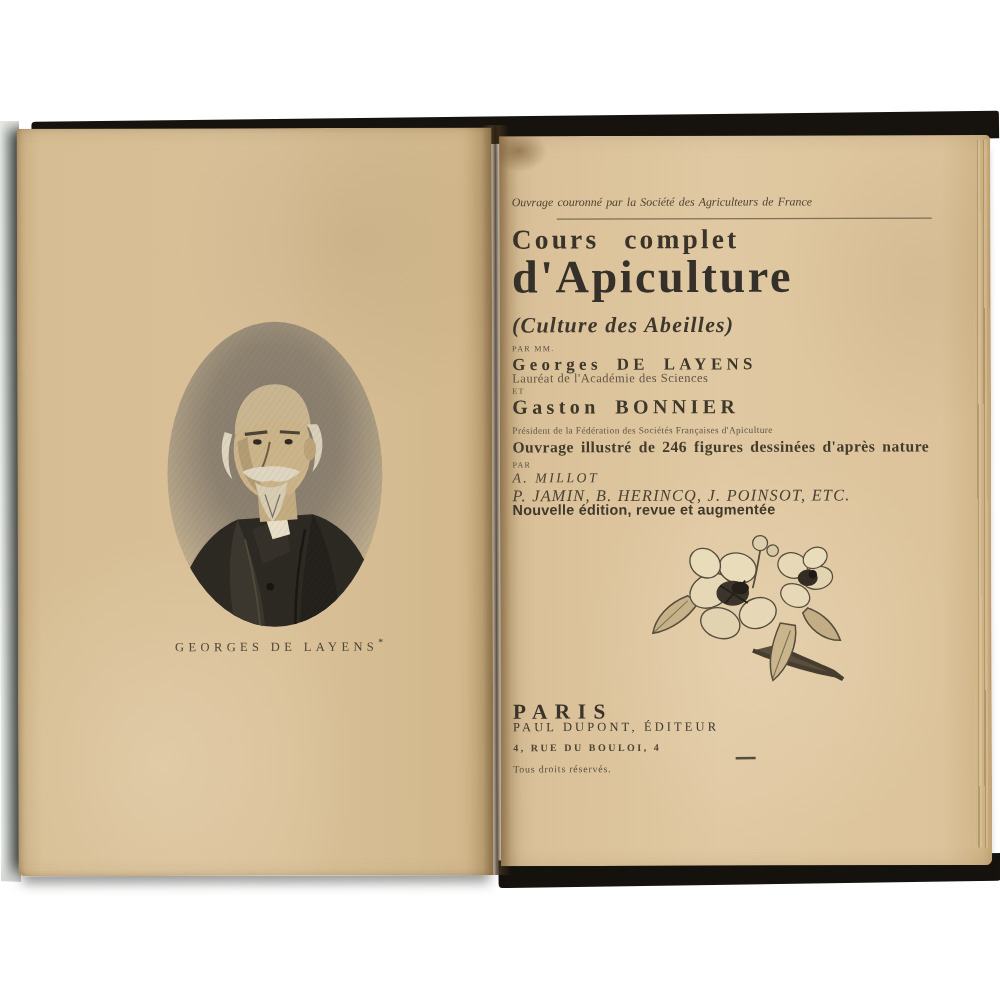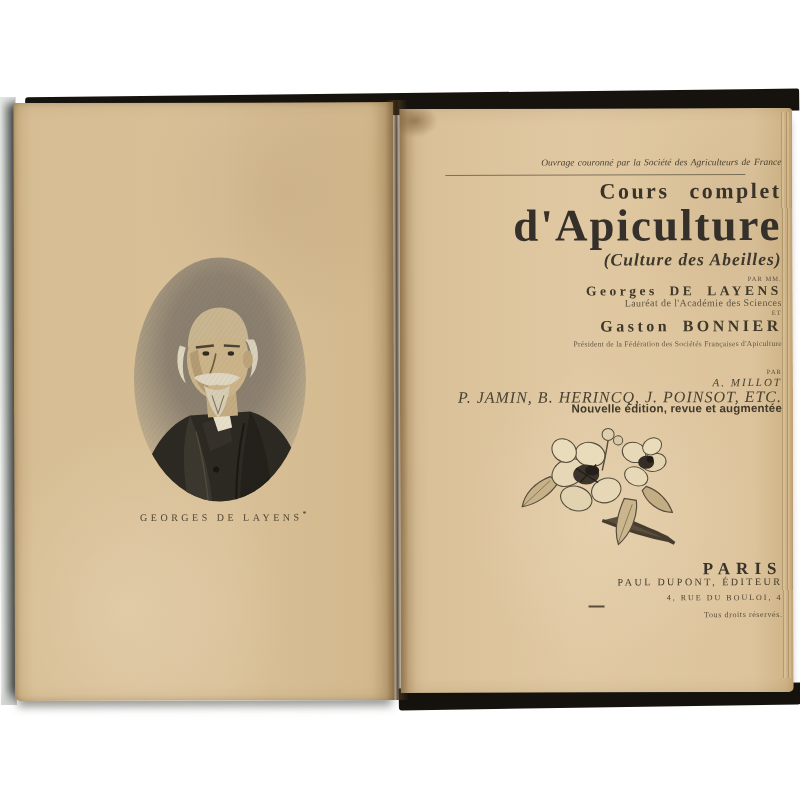--- a/index.html
+++ b/index.html
@@ -48,49 +48,49 @@
                rgba(52,38,20,.78) 50%, rgba(105,78,44,.40) 62%, transparent 100%); }
 
   
   .portrait { position:absolute; left:118px; top:153px; width:176px; height:248px; }
   .caption  { position:absolute; left:24px; top:407px; width:370px; text-align:center;
               font-size:10px; letter-spacing:3.5px; color:#4e4634; white-space:nowrap; }
   .caption sup { font-size:8px; letter-spacing:0; color:#413a2a; }
 
   
   .tp { position:absolute; left:10px; top:0; width:372px; height:584px; color:#453d2f; }
-  .tp > div, .tp > h1 { position:absolute; left:0; width:100%; text-align:right; line-height:1; }
+  .tp > div, .tp > h1 { position:absolute; left:0; width:100%; text-align:left; line-height:1; }
   .award { top:50px; font-size:9.5px; font-style:italic; color:#4c4432; word-spacing:1px; }
   .award-rule { top:66px; left:36px !important; width:300px !important; height:1px;
                 background:#5c5440; opacity:.75; }
   .t1 { top:72px; font-size:22px; font-weight:600; letter-spacing:2.5px; word-spacing:12px;
         color:#39332a; }
-  .t2 { top:95px; font-size:45px; font-weight:600; letter-spacing:2px; color:#35302a;font-family:Liberation Serif, serif; }
+  .t2 { top:95px; font-size:37px; font-weight:600; letter-spacing:2px; color:#35302a;font-family:Liberation Serif, serif; }
   .sub { top:143px; font-size:17.5px; font-weight:bold; font-style:italic; color:#3e382c;
          letter-spacing:1px; }
   .par-mm { top:168px; font-size:6.5px; letter-spacing:1px; color:#5a5140; }
   .a1name { top:176px; font-size:13.5px; font-weight:bold; letter-spacing:3.5px;
             word-spacing:5px; color:#3e382a; }
   .a1title{ top:190px; font-size:10px; color:#5d5443; letter-spacing:.4px; }
   .et     { top:202px; font-size:6.5px; color:#5a5140; letter-spacing:1px; }
   .a2name { top:210px; font-size:16px; font-weight:bold; letter-spacing:3.5px;
             word-spacing:5px; color:#3e382a; }
   .a2t1   { top:224px; font-size:7.5px; color:#5d5443; letter-spacing:.4px; }
   .a2t2   { top:232px; font-size:7.5px; color:#5d5443; letter-spacing:.3px; }
   .illus  { top:243px; font-size:12.5px; font-weight:bold; color:#433c2d; letter-spacing:.4px;
             word-spacing:2px; }
   .par    { top:261px; font-size:6.5px; letter-spacing:1px; color:#5a5140; }
   .millot { top:269px; font-size:11px; font-style:italic; letter-spacing:2px; color:#4a4232; }
-  .jamin  { top:281px; font-size:16px; font-style:italic; letter-spacing:1px; color:#4a4232; }
+  .jamin  { top:281px; font-size:13px; font-style:italic; letter-spacing:1px; color:#4a4232; }
   .edition{ top:295px; font-size:11.5px; font-weight:bold; color:#40392b;
             font-family:"Liberation Sans","DejaVu Sans",sans-serif; letter-spacing:.2px; }
   .flower { position:absolute; left:96px; top:316px; width:186px; height:136px; }
   .city   { top:452px; font-size:17px; font-weight:bold; letter-spacing:6px; color:#39332a; }
   .pub    { top:469px; font-size:10px; letter-spacing:2.5px; color:#3e382c; }
-  .addr   { top:486px; font-size:8px; font-weight:normal; letter-spacing:2px; color:#4c4434; }
+  .addr   { top:486px; font-size:8px; font-weight:bold; letter-spacing:2px; color:#4c4434; }
   .srule  { top:497px; left:178px !important; width:16px !important; height:2px; background:#564e3c; }
   .rights { top:503px; font-size:8px; color:#564e3e; letter-spacing:.6px; }
 </style>
 </head>
 <body>
 
 <div class="photo">
   <div class="book">
 
     <div class="cover-top"></div>
@@ -164,20 +164,21 @@
         <div class="award-rule"></div>
         <h1 class="t1">Cours complet</h1>
         <h1 class="t2">d'Apiculture</h1>
         <div class="sub">(Culture des Abeilles)</div>
         <div class="par-mm">PAR MM.</div>
         <div class="a1name">Georges DE LAYENS</div>
         <div class="a1title">Lauréat de l'Académie des Sciences</div>
         <div class="et">ET</div>
         <div class="a2name">Gaston BONNIER</div>
         <div class="a2t2">Président de la Fédération des Sociétés Françaises d'Apiculture</div>
+        <div class="illus">Ouvrage illustré de 246 figures dessinées d'après nature</div>
         <div class="par">PAR</div>
         <div class="millot">A. MILLOT</div>
         <div class="jamin">P. JAMIN, B. HERINCQ, J. POINSOT, ETC.</div>
         <div class="edition">Nouvelle édition, revue et augmentée</div>
 
         <svg class="flower" viewBox="0 0 186 136">
           <g stroke="#564d3c" fill="none">
 
             <path d="M96,96 C116,104 140,112 162,116 L168,119 L160,113 C150,108 130,100 112,92" stroke="#473d2e" stroke-width="3.4" fill="#5a4f3c"></path>
 

